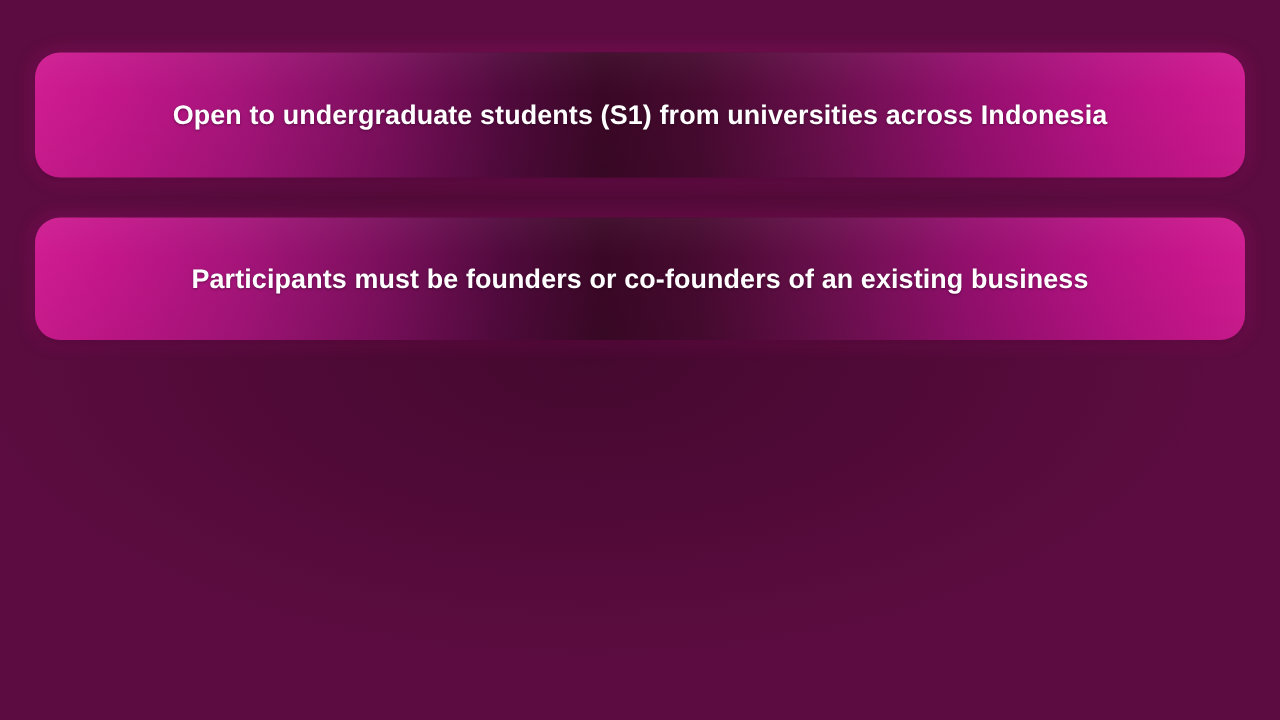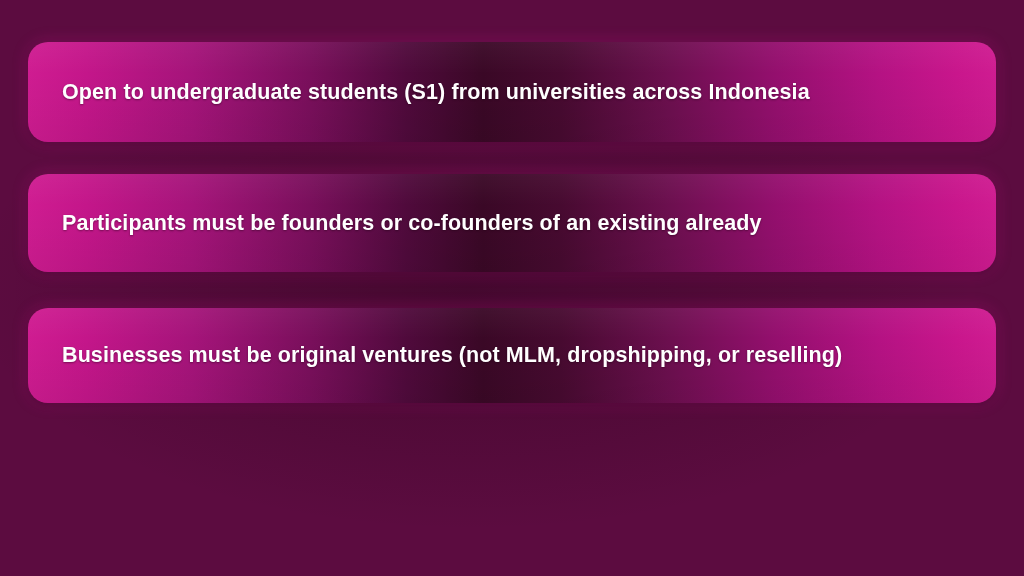--- a/index.html
+++ b/index.html
@@ -41,20 +41,21 @@
     flex-direction: column;
   }
 
   .card {
     position: relative;
     box-sizing: border-box;
     width: 968px;
     border-radius: 20px;
     display: flex;
     align-items: center;
+    justify-content: center;
     background: linear-gradient(
       90deg,
       #cf1c91 0%,
       #c4168a 6%,
       #a5147a 17%,
       #7a0f5c 29%,
       #500a3c 39%,
       #3a0826 47%,
       #470a30 55%,
       #6b0f4e 66%,
@@ -105,22 +106,19 @@
 
 <div id="slide">
 
   <div class="card-stack">
 
     <div class="card card-1">
       <p class="card-text">Open to undergraduate students (S1) from universities across Indonesia</p>
     </div>
 
     <div class="card card-2">
-      <p class="card-text">Participants must be founders or co-founders of an existing already</p>
+      <p class="card-text">Participants must be founders or co-founders of an existing business</p>
     </div>
 
-    <div class="card card-3">
-      <p class="card-text">Businesses must be original ventures (not MLM, dropshipping, or reselling)</p>
-    </div>
 
 
   </div>
 </div>
 
 </body></html>

